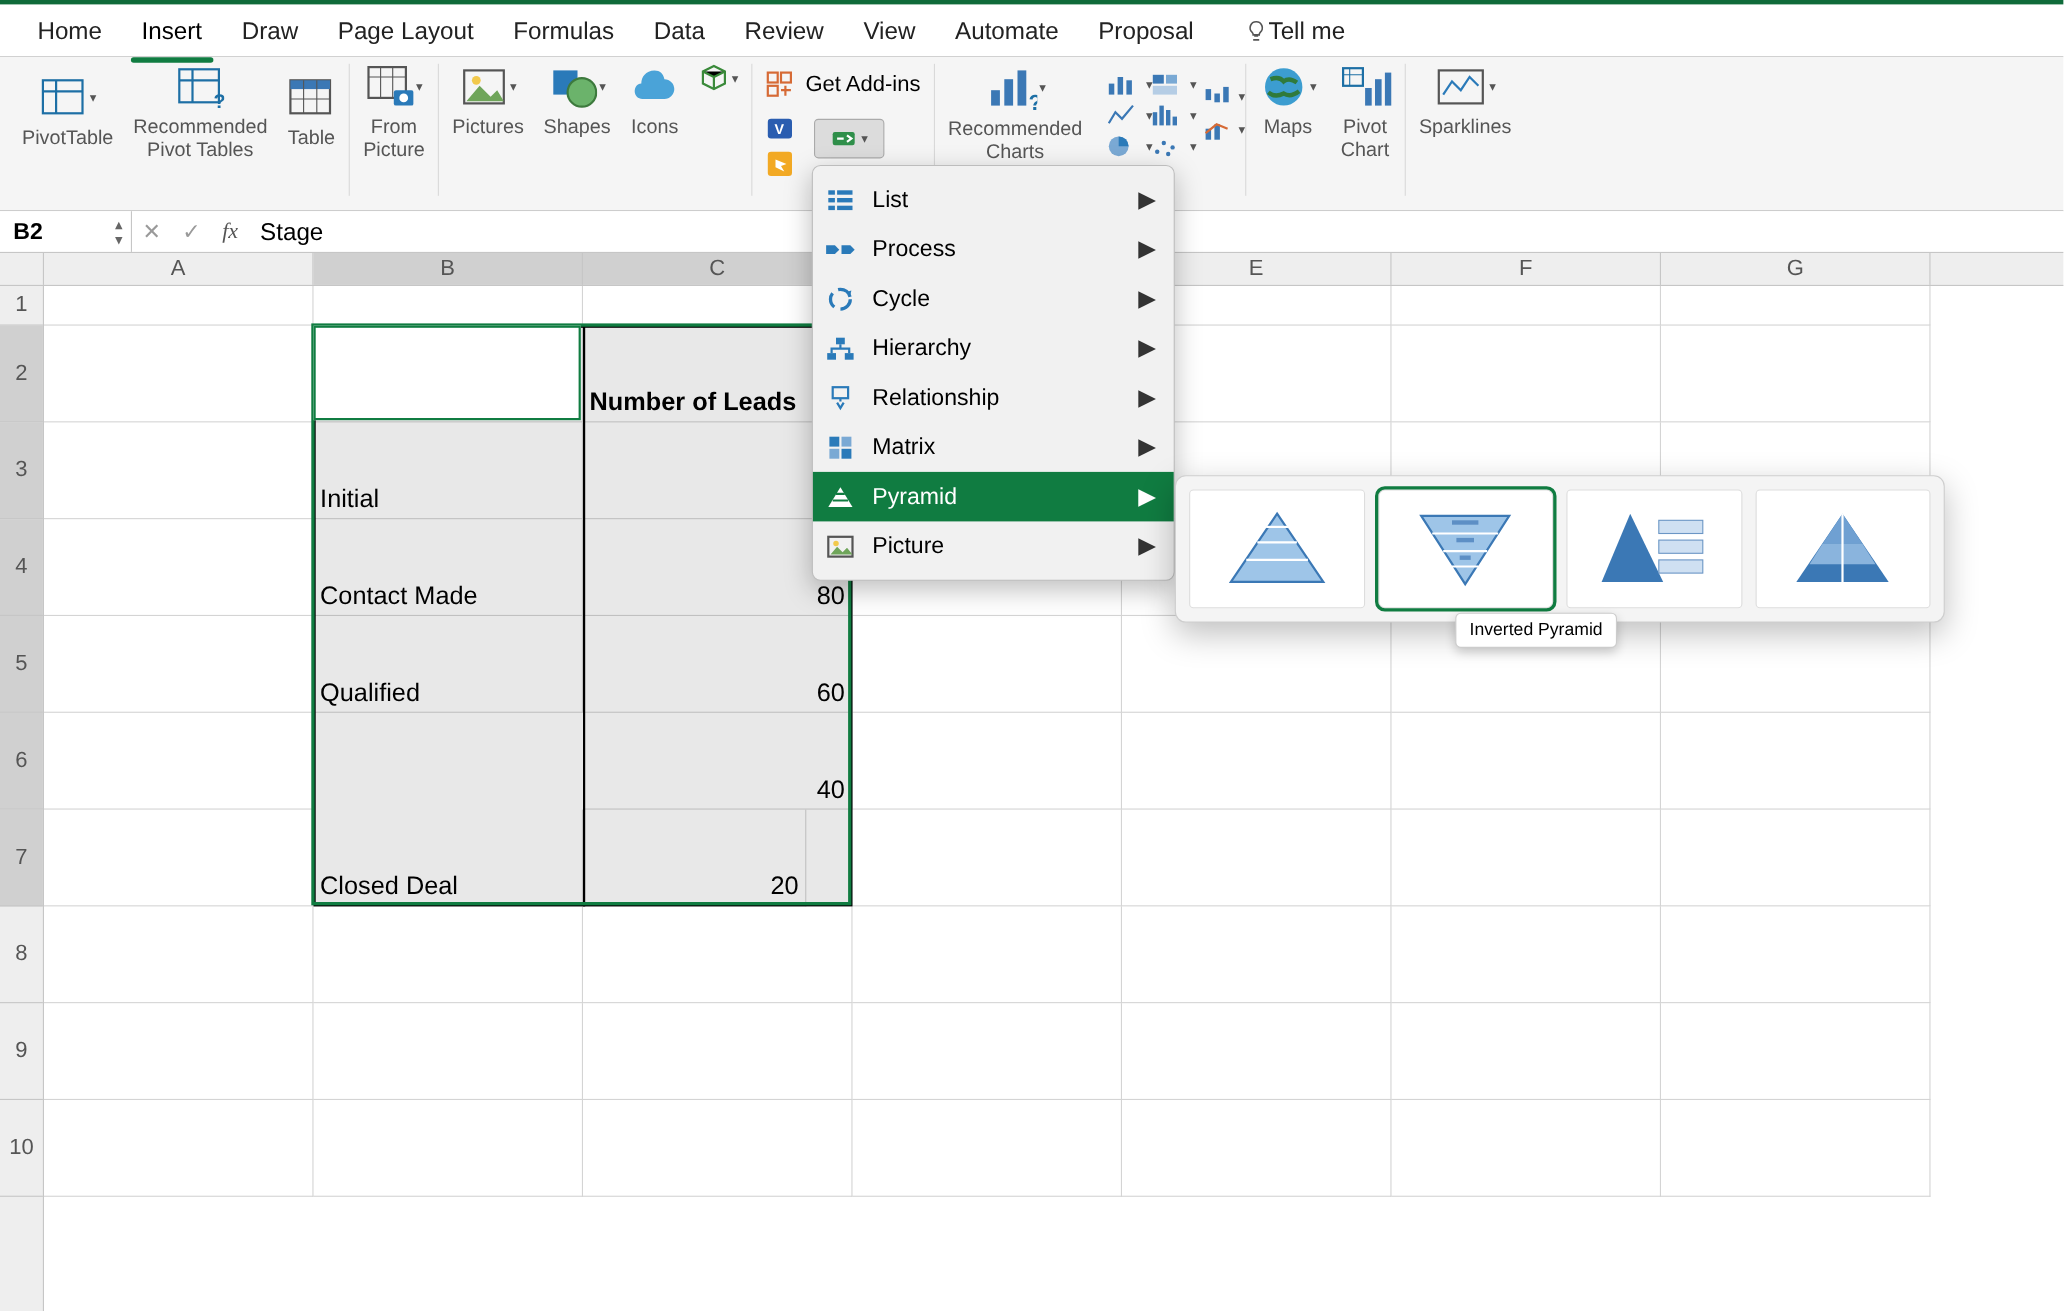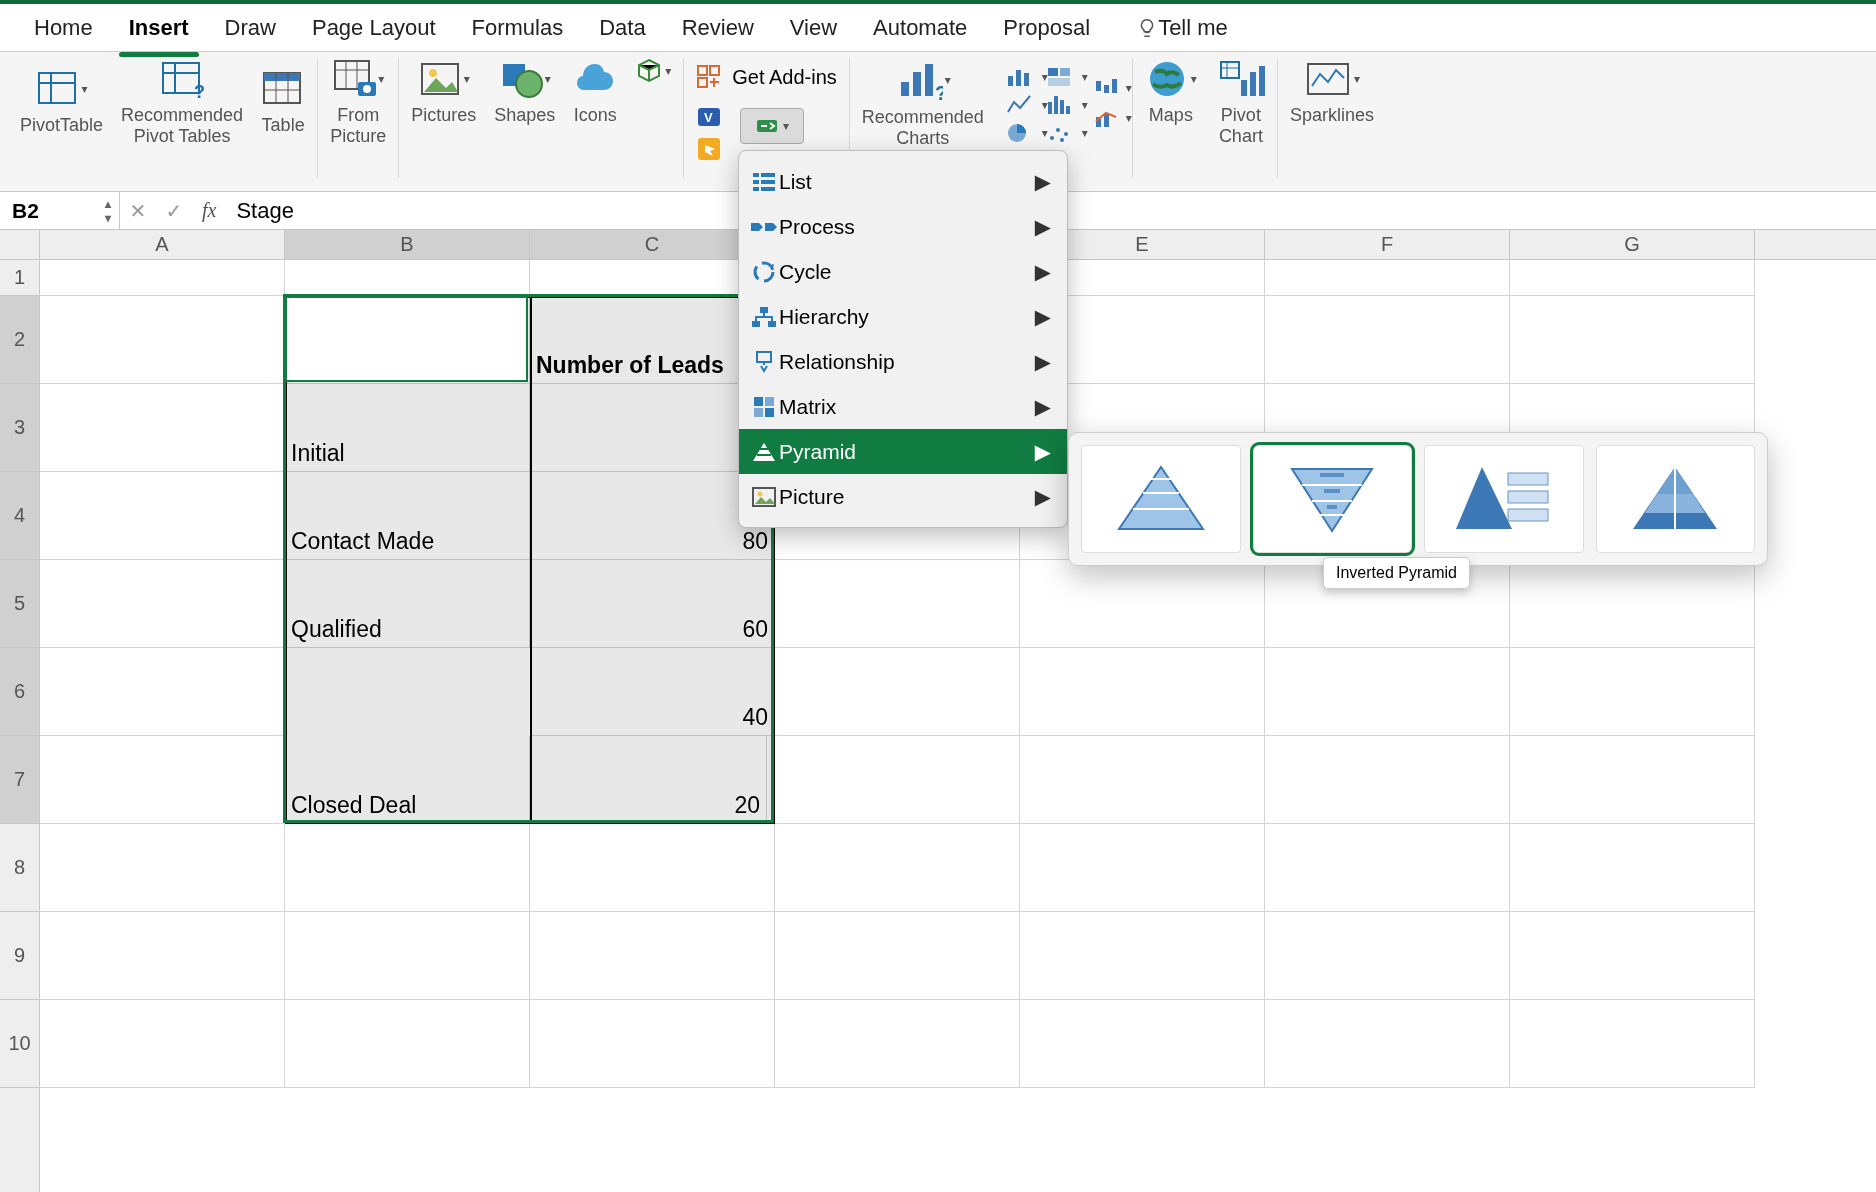--- a/index.html
+++ b/index.html
@@ -3,21 +3,21 @@
   <meta charset="utf-8">
   <style>
     * { margin: 0; padding: 0; box-sizing: border-box; font-family: -apple-system, BlinkMacSystemFont, "Segoe UI", sans-serif; }
     body { background: #fff; overflow: hidden; width: 1876px; height: 1192px; position: relative; }
 
     .app-border { border-top: 4px solid #0f6b3a; }
 
     
     .menubar { display: flex; align-items: center; height: 48px; padding: 0 18px; border-bottom: 1px solid #ccc; gap: 4px; }
     .menu-item { padding: 4px 16px; font-size: 22px; color: #222; cursor: pointer; }
-    .menu-item.active { font-weight: 700; color: #000; position: relative; }
+    .menu-item.active { font-weight: 400; color: #000; position: relative; }
     .menu-item.active::after { content: ""; position: absolute; left: 6px; right: 6px; bottom: -12px; height: 5px; background: #107c41; border-radius: 3px; }
     .tellme { display: flex; align-items: center; gap: 0; margin-left: 10px; }
     .bulb-icon { width: 22px; height: 22px; }
 
     
     .ribbon { display: flex; align-items: flex-start; height: 140px; background: #f5f5f5; border-bottom: 1px solid #c9c9c9; padding: 6px 10px 2px 10px; gap: 0; }
     .ribbon-group { display: flex; flex-direction: column; align-items: center; justify-content: space-between; height: 130px; padding: 0 10px; position: relative; }
     .ribbon-sep { width: 1px; background: #d9d9d9; height: 120px; margin: 0 2px; }
     .ribbon-icons-row { display: flex; align-items: center; gap: 18px; }
     .ribbon-label { font-size: 18px; color: #555; text-align: center; line-height: 1.15; margin-top: 4px; }
@@ -46,21 +46,21 @@
     .row-h { border-bottom: 1px solid #c6c6c6; display: flex; align-items: center; justify-content: center; font-size: 20px; color: #555; }
     .cells { position: relative; flex: 1; }
     .cell { position: absolute; border-right: 1px solid #d4d4d4; border-bottom: 1px solid #d4d4d4; display: flex; align-items: flex-end; padding: 4px 6px; font-size: 23px; }
     .sel-outline { position: absolute; border: 3px solid #107c41; pointer-events: none; }
     .sel-fill { position: absolute; background: rgba(0,0,0,0.09); pointer-events: none; }
     .active-cell { position: absolute; background: #fff; border: 2px solid #107c41; pointer-events: none; }
     .col-h.sel, .row-h.sel { background: #d0d0d0; }
 
     
     .smartart-menu { position: absolute; left: 738px; top: 150px; width: 330px; background: #f1f1f1; border: 1px solid #bdbdbd; border-radius: 8px; box-shadow: 0 8px 24px rgba(0,0,0,0.25); z-index: 50; padding: 8px 0; }
-    .sa-item { display: flex; align-items: center; height: 45px; padding: 0 20px 0 10px; cursor: pointer; gap: 0; font-size: 21px; position: relative; }
+    .sa-item { display: flex; align-items: center; height: 45px; padding: 0 20px 0 10px; cursor: pointer; gap: 14px; font-size: 21px; position: relative; }
     .sa-item .arrow { position: absolute; right: 16px; color: #333; }
     .sa-item.active { background: #107c41; color: #fff; }
     .sa-item.active .arrow { color: #fff; }
     .sa-icon { width: 30px; height: 30px; display: flex; align-items: center; justify-content: center; }
 
     .smartart-btn-active { position: absolute; left: 740px; top: 108px; width: 64px; height: 36px; background: #dcdcdc; border: 1px solid #aaa; border-radius: 4px; display: flex; align-items: center; justify-content: center; gap: 4px; z-index: 40; }
 
     
     .pyramid-gallery { position: absolute; left: 1068px; top: 432px; width: 700px; background: #f4f4f4; border: 1px solid #cecece; border-radius: 10px; box-shadow: 0 10px 30px rgba(0,0,0,0.25); z-index: 60; padding: 12px; display: flex; gap: 12px; }
     .gallery-item { width: 160px; height: 108px; background: #fff; border: 1px solid #ddd; border-radius: 4px; display: flex; align-items: center; justify-content: center; cursor: pointer; position: relative; }
@@ -445,21 +445,21 @@
         <div class="cell" style="left: 1225px; top: 300px; width: 245px; height: 88px;"></div>
         <div class="cell" style="left: 1470px; top: 300px; width: 245px; height: 88px;"></div>
         <div class="cell" style="left: 0px; top: 388px; width: 245px; height: 88px;"></div>
         <div class="cell" style="left: 490px; top: 388px; width: 245px; height: 88px; justify-content: flex-end;">40</div>
         <div class="cell" style="left: 735px; top: 388px; width: 245px; height: 88px;"></div>
         <div class="cell" style="left: 980px; top: 388px; width: 245px; height: 88px;"></div>
         <div class="cell" style="left: 1225px; top: 388px; width: 245px; height: 88px;"></div>
         <div class="cell" style="left: 1470px; top: 388px; width: 245px; height: 88px;"></div>
         <div class="cell" style="left: 0px; top: 476px; width: 245px; height: 88px;"></div>
         <div class="cell" style="left: 245px; top: 476px; width: 245px; height: 88px;">Closed Deal</div>
-        <div class="cell" style="left: 490px; top: 476px; width: 237px; height: 88px; justify-content: flex-end;">20</div>
+        <div class="cell" style="left: 490px; top: 476px; width: 203px; height: 88px; justify-content: flex-end;">20</div>
         <div class="cell" style="left: 735px; top: 476px; width: 245px; height: 88px;"></div>
         <div class="cell" style="left: 980px; top: 476px; width: 245px; height: 88px;"></div>
         <div class="cell" style="left: 1225px; top: 476px; width: 245px; height: 88px;"></div>
         <div class="cell" style="left: 1470px; top: 476px; width: 245px; height: 88px;"></div>
         <div class="cell" style="left: 0px; top: 564px; width: 245px; height: 88px;"></div>
         <div class="cell" style="left: 245px; top: 564px; width: 245px; height: 88px;"></div>
         <div class="cell" style="left: 490px; top: 564px; width: 245px; height: 88px;"></div>
         <div class="cell" style="left: 735px; top: 564px; width: 245px; height: 88px;"></div>
         <div class="cell" style="left: 980px; top: 564px; width: 245px; height: 88px;"></div>
         <div class="cell" style="left: 1225px; top: 564px; width: 245px; height: 88px;"></div>

